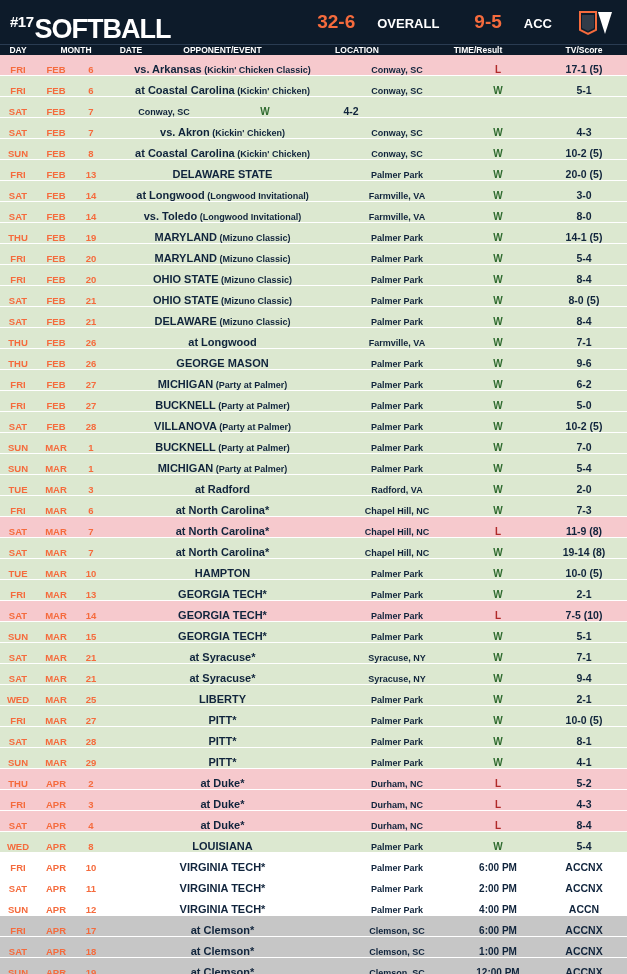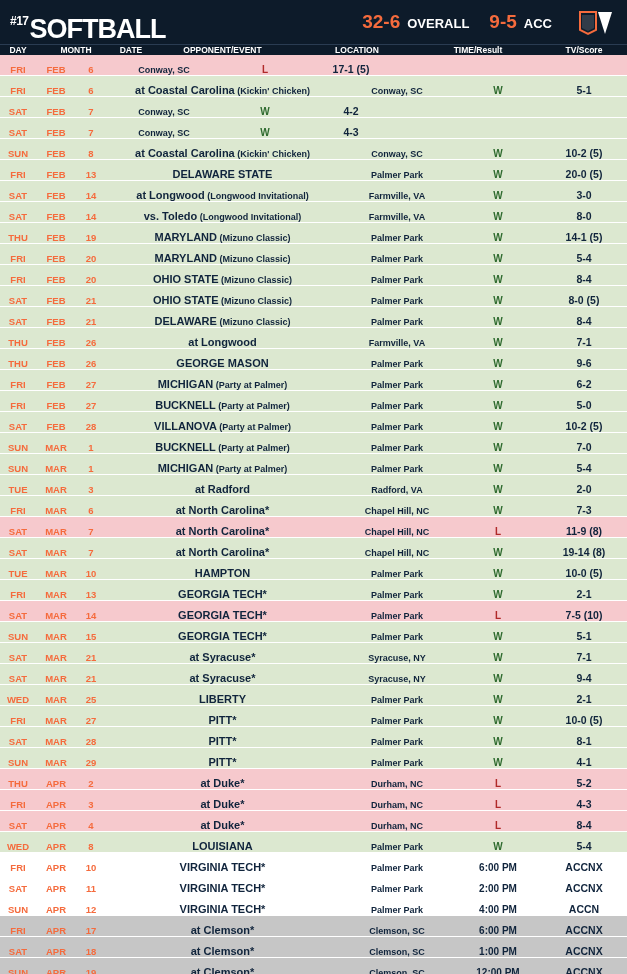--- a/index.html
+++ b/index.html
@@ -20,37 +20,37 @@
   .header{
     height:44px;
     background:#0d1b2a;
     display:flex;align-items:center;
     padding:0 10px;
     box-sizing:border-box;
     position:relative;
   }
   .rank{
     color:#ffffff;
-    font-size:12px;
+    font-size:15px;
     font-weight:bold;
     letter-spacing:-0.5px;
     padding-bottom:2px;
   }
   .sport{
     color:#ffffff;
     font-size:27px;
     font-weight:bold;
     letter-spacing:-1px;
     margin-left:1px;
     margin-top:14px;
   }
   .recbox{
     display:flex;align-items:baseline;
     margin-left:auto;margin-right:10px;
-    gap:7px;
+    gap:22px;
   }
   .rec-num{
     color:#f56b3d;
     font-size:19px;font-weight:bold;
   }
   .rec-lbl{
     color:#ffffff;
     font-size:13px;font-weight:bold;
     margin-right:13px;
   }
@@ -143,20 +143,21 @@
     <div style="width:116px">LOCATION</div>
     <div style="width:86px">TIME/Result</div>
     <div style="width:86px">TV/Score</div>
   </div>
 
   <div class="rows" id="rows">
       <div class="row loss">
         <div class="c-day">FRI</div>
         <div class="c-month">FEB</div>
         <div class="c-date">6</div>
+        <div class="c-opp"><span>vs. Arkansas</span><span class="sub"> (Kickin' Chicken Classic)</span></div>
         <div class="c-loc">Conway, SC</div>
         <div class="c-time L">L</div>
         <div class="c-score">17-1 (5)</div>
       </div>
       <div class="row win">
         <div class="c-day">FRI</div>
         <div class="c-month">FEB</div>
         <div class="c-date">6</div>
         <div class="c-opp"><span>at Coastal Carolina</span><span class="sub"> (Kickin' Chicken)</span></div>
         <div class="c-loc">Conway, SC</div>
@@ -168,20 +169,21 @@
         <div class="c-month">FEB</div>
         <div class="c-date">7</div>
         <div class="c-loc">Conway, SC</div>
         <div class="c-time W">W</div>
         <div class="c-score">4-2</div>
       </div>
       <div class="row win">
         <div class="c-day">SAT</div>
         <div class="c-month">FEB</div>
         <div class="c-date">7</div>
+        <div class="c-opp"><span>vs. Akron</span><span class="sub"> (Kickin' Chicken)</span></div>
         <div class="c-loc">Conway, SC</div>
         <div class="c-time W">W</div>
         <div class="c-score">4-3</div>
       </div>
       <div class="row win">
         <div class="c-day">SUN</div>
         <div class="c-month">FEB</div>
         <div class="c-date">8</div>
         <div class="c-opp"><span>at Coastal Carolina</span><span class="sub"> (Kickin' Chicken)</span></div>
         <div class="c-loc">Conway, SC</div>

